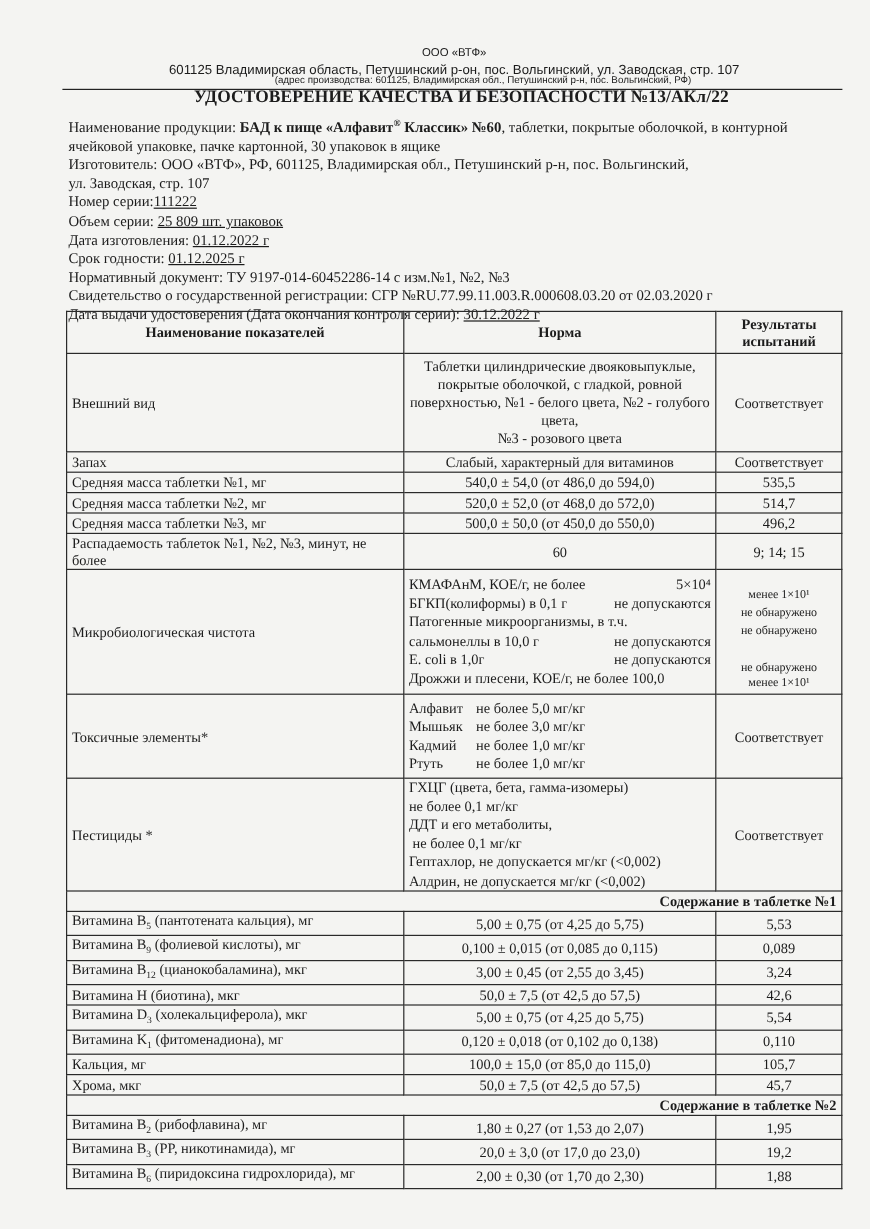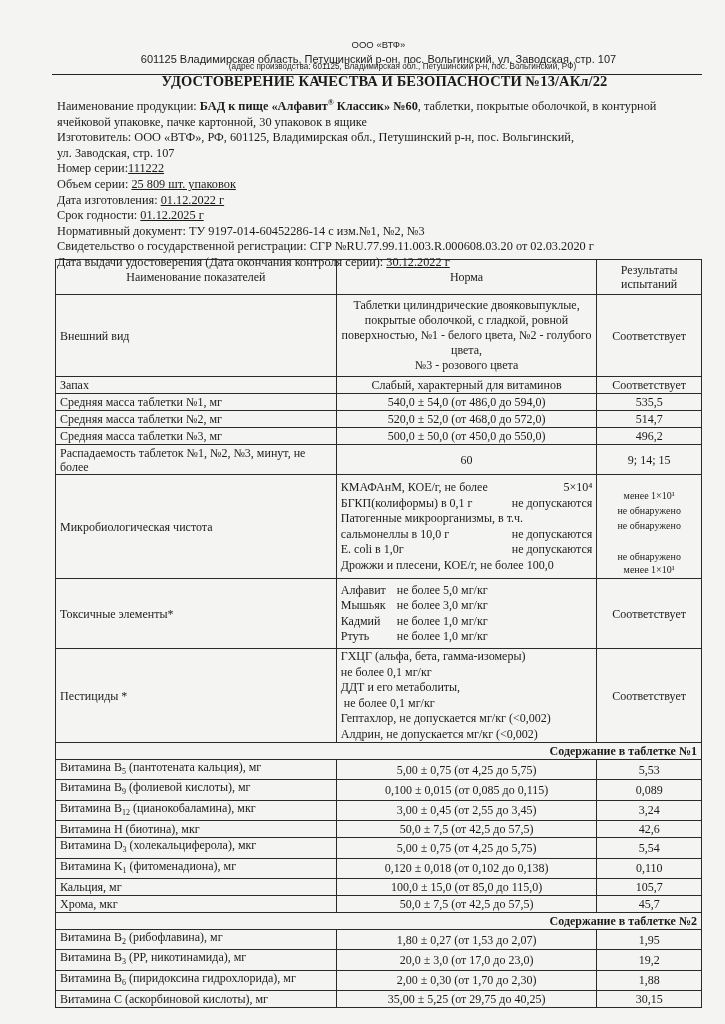--- a/index.html
+++ b/index.html
@@ -19,21 +19,21 @@
   .title { position: absolute; top: 73px; left: 0; width: 725px; text-align: center; font-weight: bold; font-size: 14.5px; letter-spacing: 0.1px; padding-left: 22px; }
   .info { position: absolute; left: 57px; width: 645px; font-size: 12.3px; line-height: 15.6px; }
   .info .line { white-space: nowrap; }
   .u { text-decoration: underline; }
   .b { font-weight: bold; }
   table.main {
     position: absolute; left: 55px; top: 259px; width: 647px;
     border-collapse: collapse; font-size: 12px; line-height: 14px;
   }
   table.main td, table.main th { border: 1px solid #2a2a2a; padding: 0 4px; vertical-align: middle; }
-  table.main th { font-weight: normal; text-align: center; height: 34px; }
+  table.main th { font-weight: bold; text-align: center; height: 34px; }
   .c1 { width: 270px; }
   .c2 { width: 250px; text-align: center; }
   .c3 { width: 95px; text-align: center; }
   .left { text-align: right; }
   .section td { font-weight: bold; height: 16px; }
   .r16 td { height: 16px; }
   .ml { text-align: left; line-height: 15.5px; }
   .ml .row { display: flex; justify-content: space-between; }
   .small { font-size: 10px; line-height: 13px; }
   sub, sup { font-size: 8px; }
@@ -147,21 +147,21 @@
         <div><span style="display:inline-block;width:56px;">Алфавит</span><span>не более 5,0 мг/кг</span></div>
         <div><span style="display:inline-block;width:56px;">Мышьяк</span><span>не более 3,0 мг/кг</span></div>
         <div><span style="display:inline-block;width:56px;">Кадмий</span><span>не более 1,0 мг/кг</span></div>
         <div><span style="display:inline-block;width:56px;">Ртуть</span><span>не более 1,0 мг/кг</span></div>
       </td>
       <td class="c3">Соответствует</td>
     </tr>
     <tr style="height:94px;">
       <td>Пестициды *</td>
       <td class="c2 ml">
-        <div>ГХЦГ (альфа, бета, гамма-изомеры)</div>
+        <div>ГХЦГ (цвета, бета, гамма-изомеры)</div>
         <div>не более 0,1 мг/кг</div>
         <div>ДДТ и его метаболиты,</div>
         <div style="padding-left:3px;"> не более 0,1 мг/кг</div>
         <div>Гептахлор, не допускается мг/кг (&lt;0,002)</div>
         <div>Алдрин, не допускается мг/кг (&lt;0,002)</div>
       </td>
       <td class="c3">Соответствует</td>
     </tr>
 
     <tr class="section">
@@ -219,20 +219,15 @@
     <tr class="r16">
       <td><span>Витамина B</span><sub>3</sub><span> (PP, никотинамида), мг</span></td>
       <td class="c2">20,0 ± 3,0 (от 17,0 до 23,0)</td>
       <td class="c3">19,2</td>
     </tr>
     <tr class="r16">
       <td><span>Витамина B</span><sub>6</sub><span> (пиридоксина гидрохлорида),  мг</span></td>
       <td class="c2">2,00 ± 0,30 (от 1,70 до 2,30)</td>
       <td class="c3">1,88</td>
     </tr>
-    <tr class="r16">
-      <td><span>Витамина C (аскорбиновой кислоты), мг</span></td>
-      <td class="c2">35,00 ± 5,25 (от 29,75 до 40,25)</td>
-      <td class="c3">30,15</td>
-    </tr>
   </tbody>
     </table>
 </div>
 
 </body></html>

